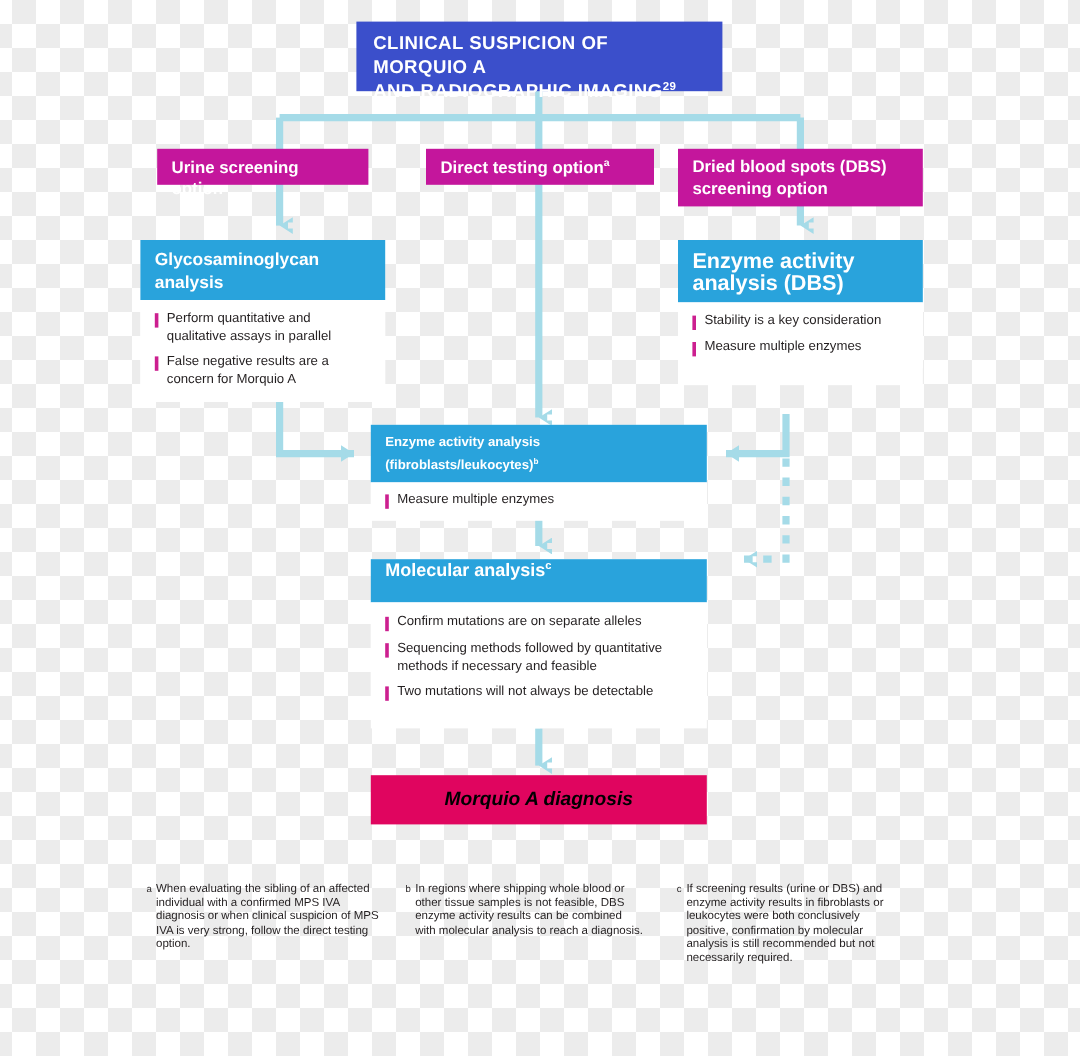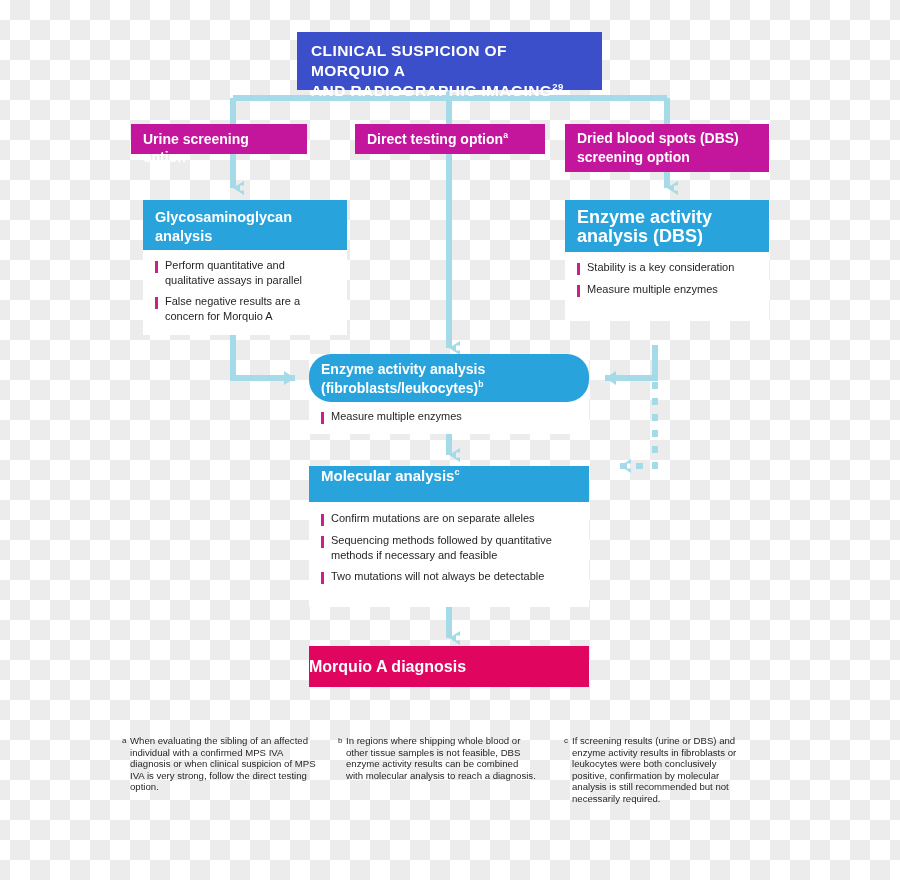--- a/index.html
+++ b/index.html
@@ -19,21 +19,21 @@
   
   .box{position:absolute;box-sizing:border-box;}
 
   .hdr-blue{
     background:#3b4fcb;color:#fff;
     font-weight:bold;letter-spacing:.4px;
     text-transform:uppercase;
   }
   .hdr-magenta{background:#c4169c;color:#fff;font-weight:bold;}
   .hdr-cyan{background:#29a3dc;color:#fff;font-weight:bold;}
-  .hdr-crimson{background:#e0055f;color:#ffffff;font-weight:bold;text-align:left;}
+  .hdr-crimson{background:#e0055f;color:#000000;font-weight:bold;text-align:center;font-style:italic;}
 
   .card{background:#ffffff;}
   .card-body{background:#ffffff;padding:8px 12px 10px 12px;}
 
   .bullet-row{display:flex;align-items:flex-start;margin-bottom:7px;}
   .bullet-row:last-child{margin-bottom:0;}
   .bar{
     flex:0 0 auto;width:3px;height:12px;background:#cc1f8f;
     margin-right:7px;margin-top:3px;border-radius:0;
   }
@@ -83,41 +83,41 @@
       <path d="M449,425 L449,455" marker-end="url(#ah-down)"></path>
 
       <path d="M449,607 L449,638" marker-end="url(#ah-down)"></path>
     </g>
 
     <g stroke="#a5dbe8" stroke-width="6" fill="none" stroke-dasharray="7 9" stroke-linecap="butt">
       <path d="M655,382 L655,466 L620,466" marker-end="url(#ah-left)"></path>
     </g>
   </svg>
 
-  <div class="box hdr-blue" style="left:297px;top:32px;width:305px;height:58px;padding:9px 14px;font-size:15.5px;line-height:20px;">
+  <div class="box hdr-blue" style="left:297px;top:18px;width:305px;height:58px;padding:9px 14px;font-size:15.5px;line-height:20px;">
     <div>CLINICAL SUSPICION OF MORQUIO A</div>
     <div>
       <span>AND RADIOGRAPHIC IMAGING</span><sup>29</sup>
     </div>
   </div>
 
   <div class="box hdr-magenta" style="left:131px;top:124px;width:176px;height:30px;padding:6px 12px;font-size:14px;line-height:18px;">
     <span>Urine screening option</span>
   </div>
 
   <div class="box hdr-magenta" style="left:355px;top:124px;width:190px;height:30px;padding:6px 12px;font-size:14px;line-height:18px;">
     <span>Direct testing option</span><sup>a</sup>
   </div>
 
   <div class="box hdr-magenta" style="left:565px;top:124px;width:204px;height:48px;padding:5px 12px;font-size:14px;line-height:19px;">
     <div>Dried blood spots (DBS)</div>
     <div>screening option</div>
   </div>
 
-  <div class="box card" style="left:143px;top:200px;width:204px;height:135px;">
+  <div class="box card" style="left:117px;top:200px;width:204px;height:135px;">
     <div class="hdr-cyan" style="padding:8px 12px;font-size:14.5px;line-height:19px;height:50px;box-sizing:border-box;">
       <div>Glycosaminoglycan</div>
       <div>analysis</div>
     </div>
     <div class="card-body">
       <div class="bullet-row">
         <span class="bar"></span>
         <span class="bullet-txt">Perform quantitative and qualitative assays in parallel</span>
       </div>
       <div class="bullet-row">
@@ -138,21 +138,21 @@
         <span class="bullet-txt">Stability is a key consideration</span>
       </div>
       <div class="bullet-row">
         <span class="bar"></span>
         <span class="bullet-txt">Measure multiple enzymes</span>
       </div>
     </div>
   </div>
 
   <div class="box card" style="left:309px;top:354px;width:280px;height:72px;">
-    <div class="hdr-cyan" style="padding:6px 12px;font-size:14px;line-height:19px;height:48px;box-sizing:border-box;border-radius:22px;">
+    <div class="hdr-cyan" style="padding:6px 12px;font-size:11px;line-height:19px;height:48px;box-sizing:border-box;">
       <div>Enzyme activity analysis</div>
       <div>
         <span>(fibroblasts/leukocytes)</span><sup>b</sup>
       </div>
     </div>
     <div class="card-body" style="padding-top:7px;">
       <div class="bullet-row">
         <span class="bar"></span>
         <span class="bullet-txt">Measure multiple enzymes</span>
       </div>

